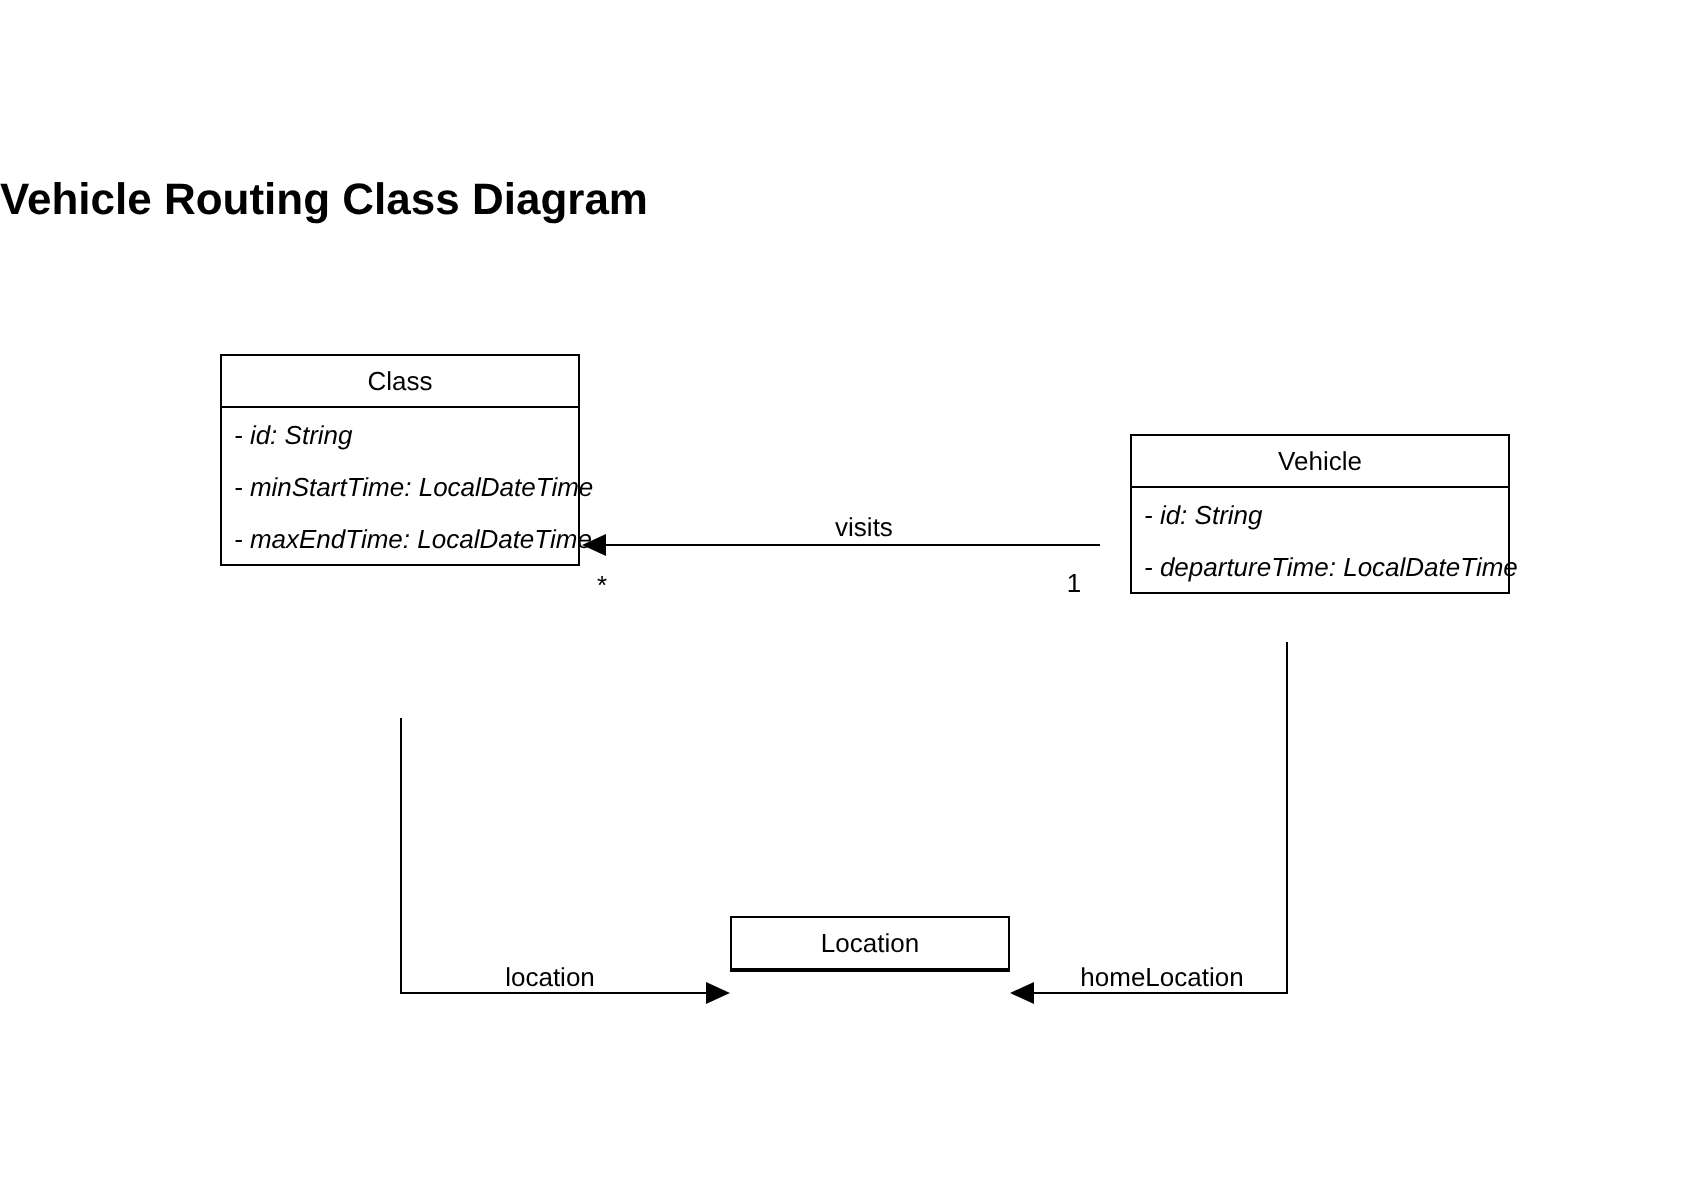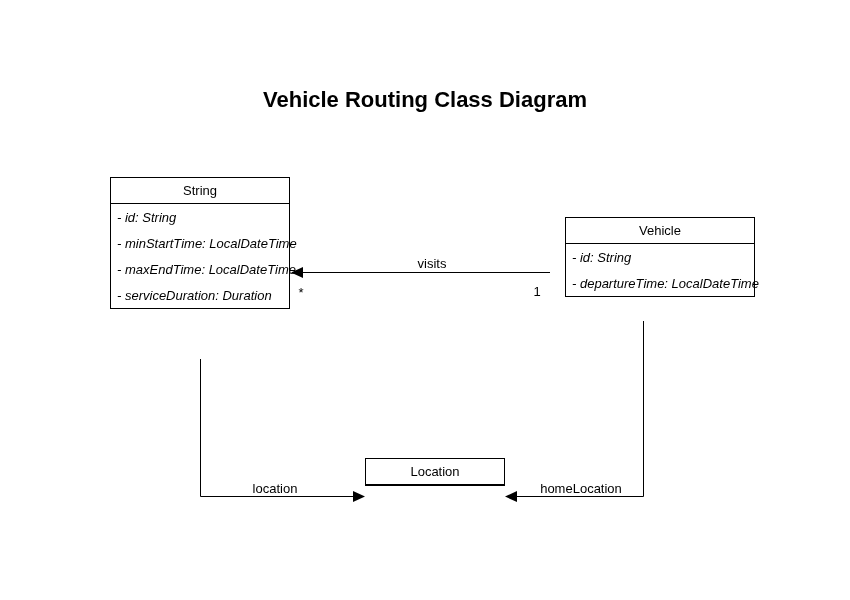--- a/index.html
+++ b/index.html
@@ -13,21 +13,20 @@
     width: 850px;
     height: 600px;
     background: #ffffff;
     overflow: hidden;
   }
   #diagram-title {
     position: absolute;
     left: 0;
     right: 0;
     top: 87px;
-    text-align: center;
     font-size: 22px;
     font-weight: bold;
     color: #000000;
   }
   .uml-class {
     position: absolute;
     box-sizing: border-box;
     background: #ffffff;
     border: 1px solid #000000;
     color: #000000;
@@ -75,25 +74,24 @@
   }
 </style>
 </head>
 <body>
 
 <div id="canvas">
 
   <div id="diagram-title">Vehicle Routing Class Diagram</div>
 
   <div id="class-visit" class="uml-class">
-    <div class="uml-class-name">String</div>
+    <div class="uml-class-name">Class</div>
     <div class="uml-attr">- id: String</div>
     <div class="uml-attr">- minStartTime: LocalDateTime</div>
     <div class="uml-attr">- maxEndTime: LocalDateTime</div>
-    <div class="uml-attr">- serviceDuration: Duration</div>
   </div>
 
   <div id="class-vehicle" class="uml-class">
     <div class="uml-class-name">Vehicle</div>
     <div class="uml-attr">- id: String</div>
     <div class="uml-attr">- departureTime: LocalDateTime</div>
   </div>
 
   <div id="class-location" class="uml-class">
     <div class="uml-class-name">Location</div>

